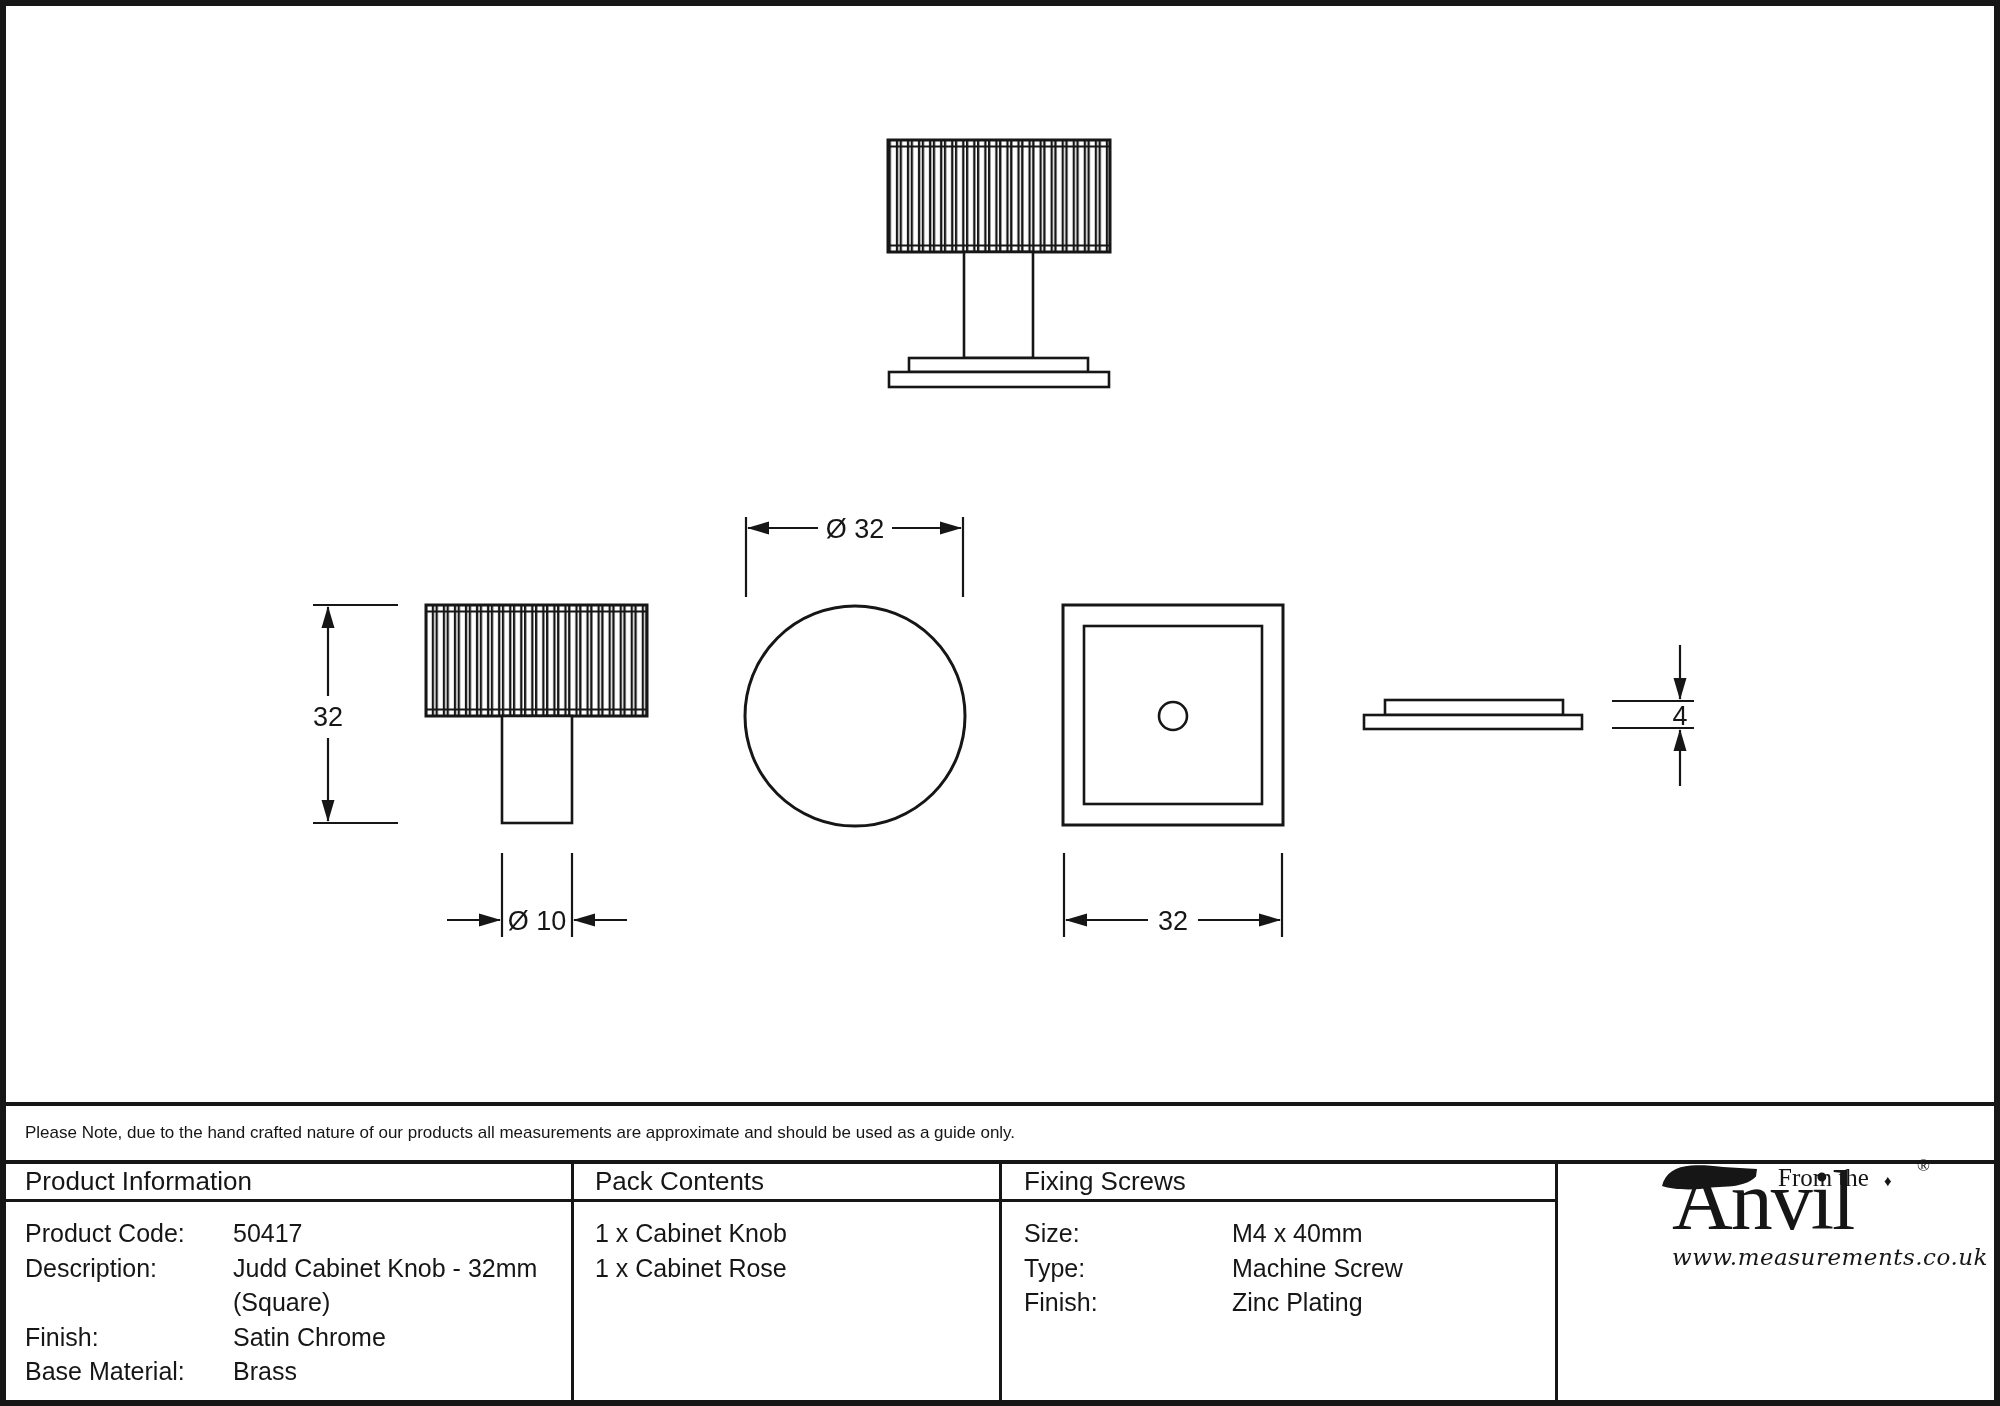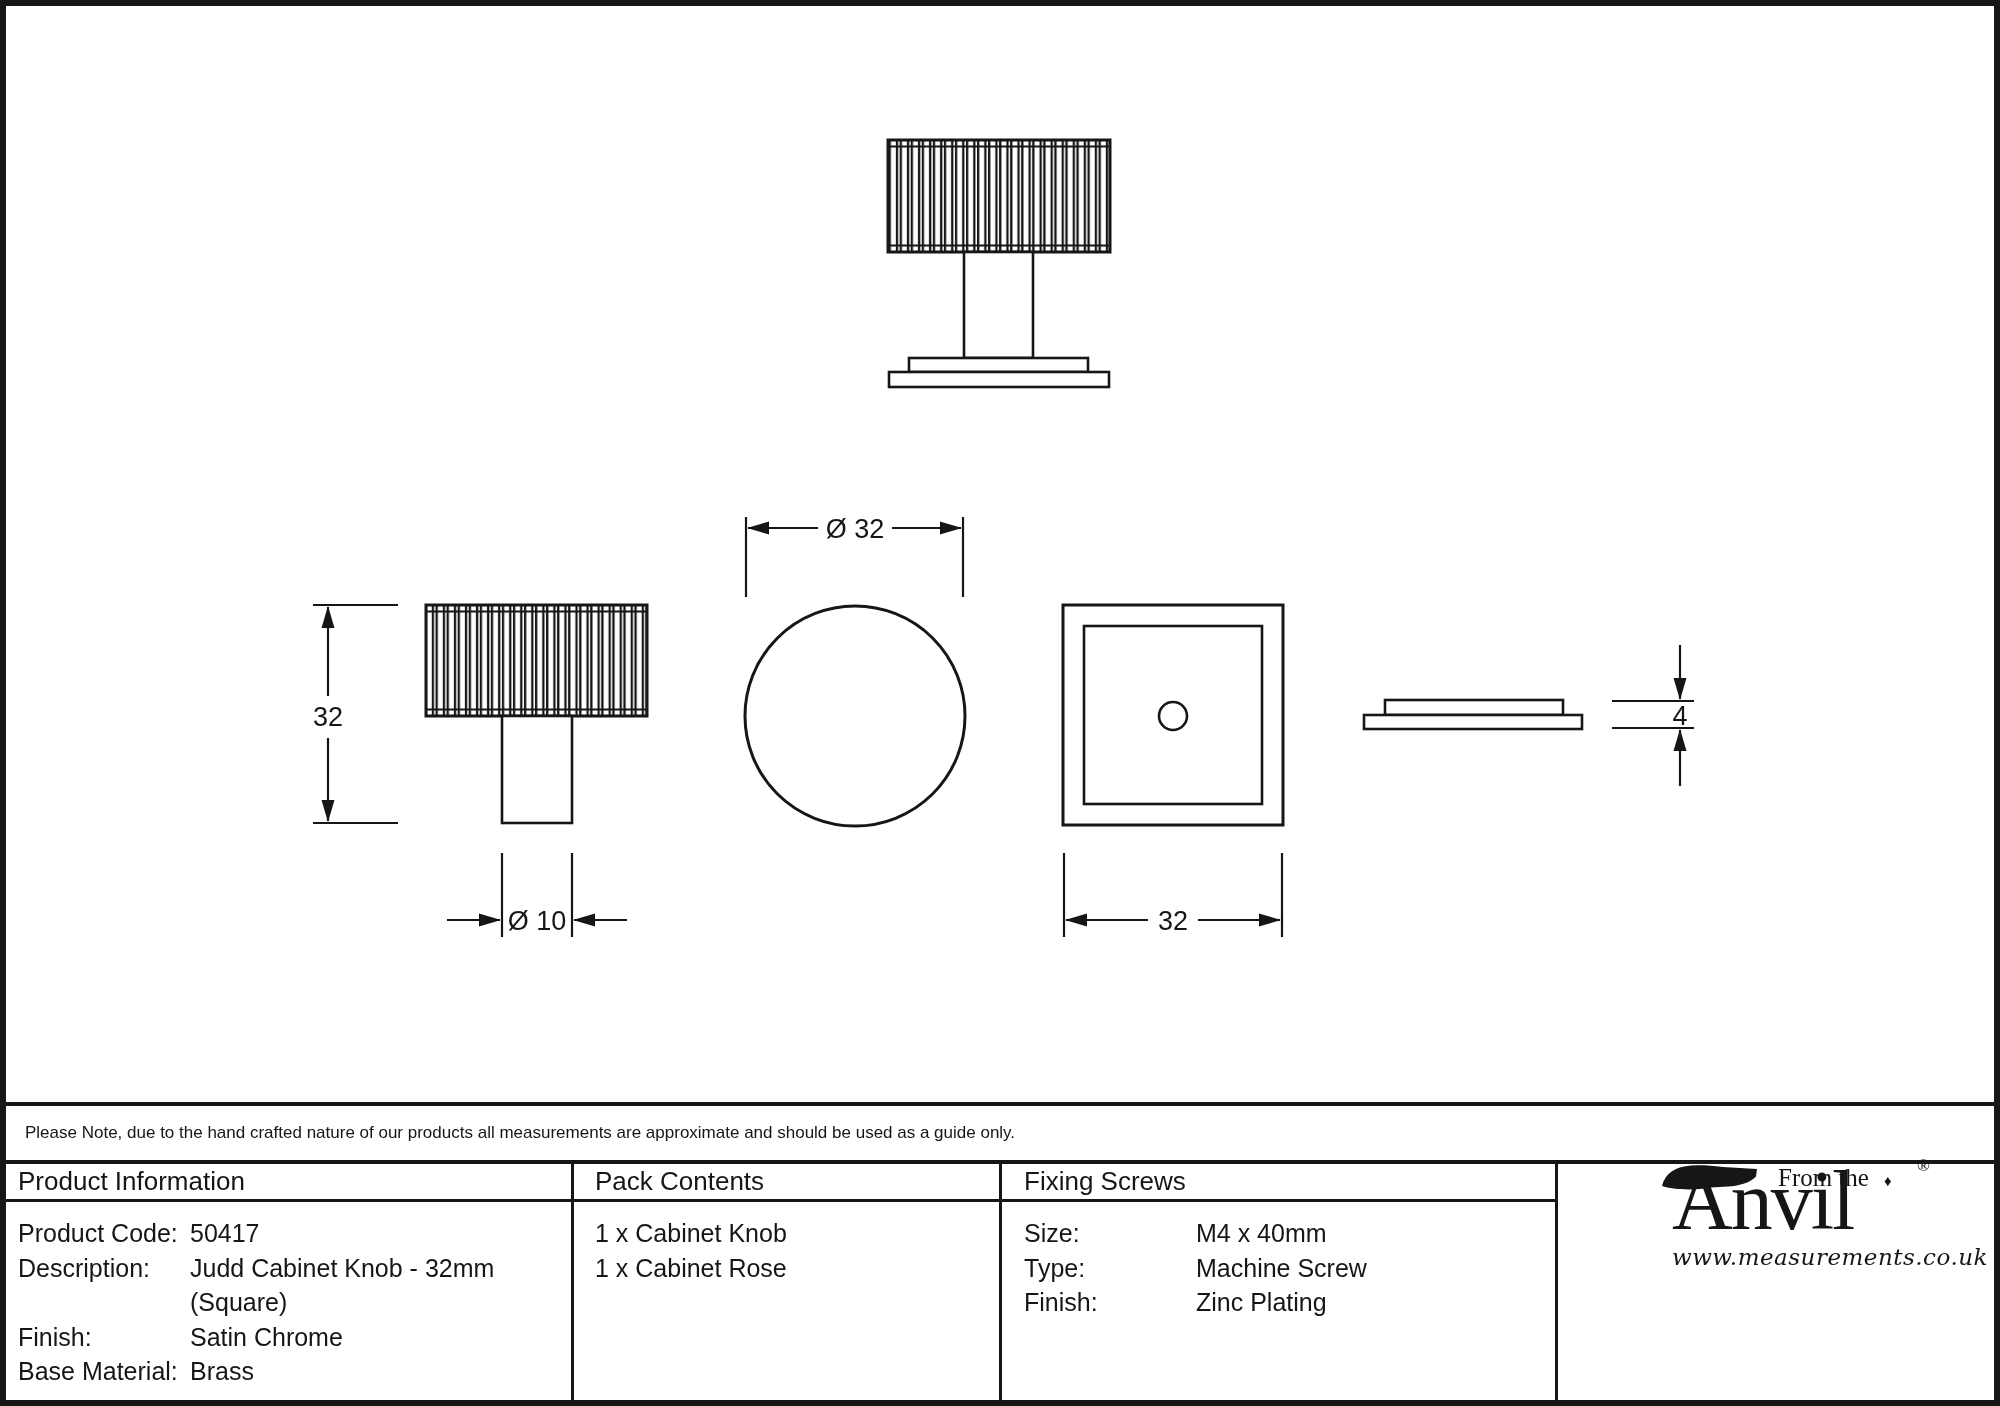--- a/index.html
+++ b/index.html
@@ -30,26 +30,26 @@
   .col { box-sizing:border-box; border-right:3px solid #161616; display:flex; flex-direction:column; }
   .col-brand { border-right:none; flex:1; align-items:center; justify-content:flex-start;margin-left:44px; }
   .col-product { width:568px; }
   .col-pack    { width:428px; }
   .col-fix     { width:556px; }
   .col-header {
     height:38px; box-sizing:border-box; border-bottom:3px solid #161616;
     display:flex; align-items:center; font-size:26px; flex:none;
   }
   .col-body { padding-top:14px; font-size:25px; line-height:34.5px; }
-  .col-product .col-header, .col-product .col-body { padding-left:12px; }
+  .col-product .col-header, .col-product .col-body { padding-left:19px; }
   .col-pack .col-header,    .col-pack .col-body    { padding-left:21px; }
   .col-fix .col-header,     .col-fix .col-body     { padding-left:22px; }
   .kv { display:flex; }
   .kv .k { width:172px; flex:none; }
-  .kv .v span { display:block; }
+  .kv .v span { display:block;margin-left:36px; }
   
   .logo { position:relative; width:252px; height:104px; }
   .brand-name {
     position:absolute; left:0px; top:2px; font-family:"Liberation Serif", serif;
     font-size:84px; line-height:70px; letter-spacing:-2px;
   }
   .anvil-icon { position:absolute; left:-12px; top:-4px; width:100px; height:40px; }
   .brand-prefix { position:absolute; left:106px; top:0px; font-family:"Liberation Serif", serif; font-size:25px; }
   .brand-diamond { position:absolute; left:212px; top:8px; font-size:15px; }
   .brand-reg { position:absolute; right:-6px; top:-8px; font-family:"Liberation Serif", serif; font-size:17px; }

